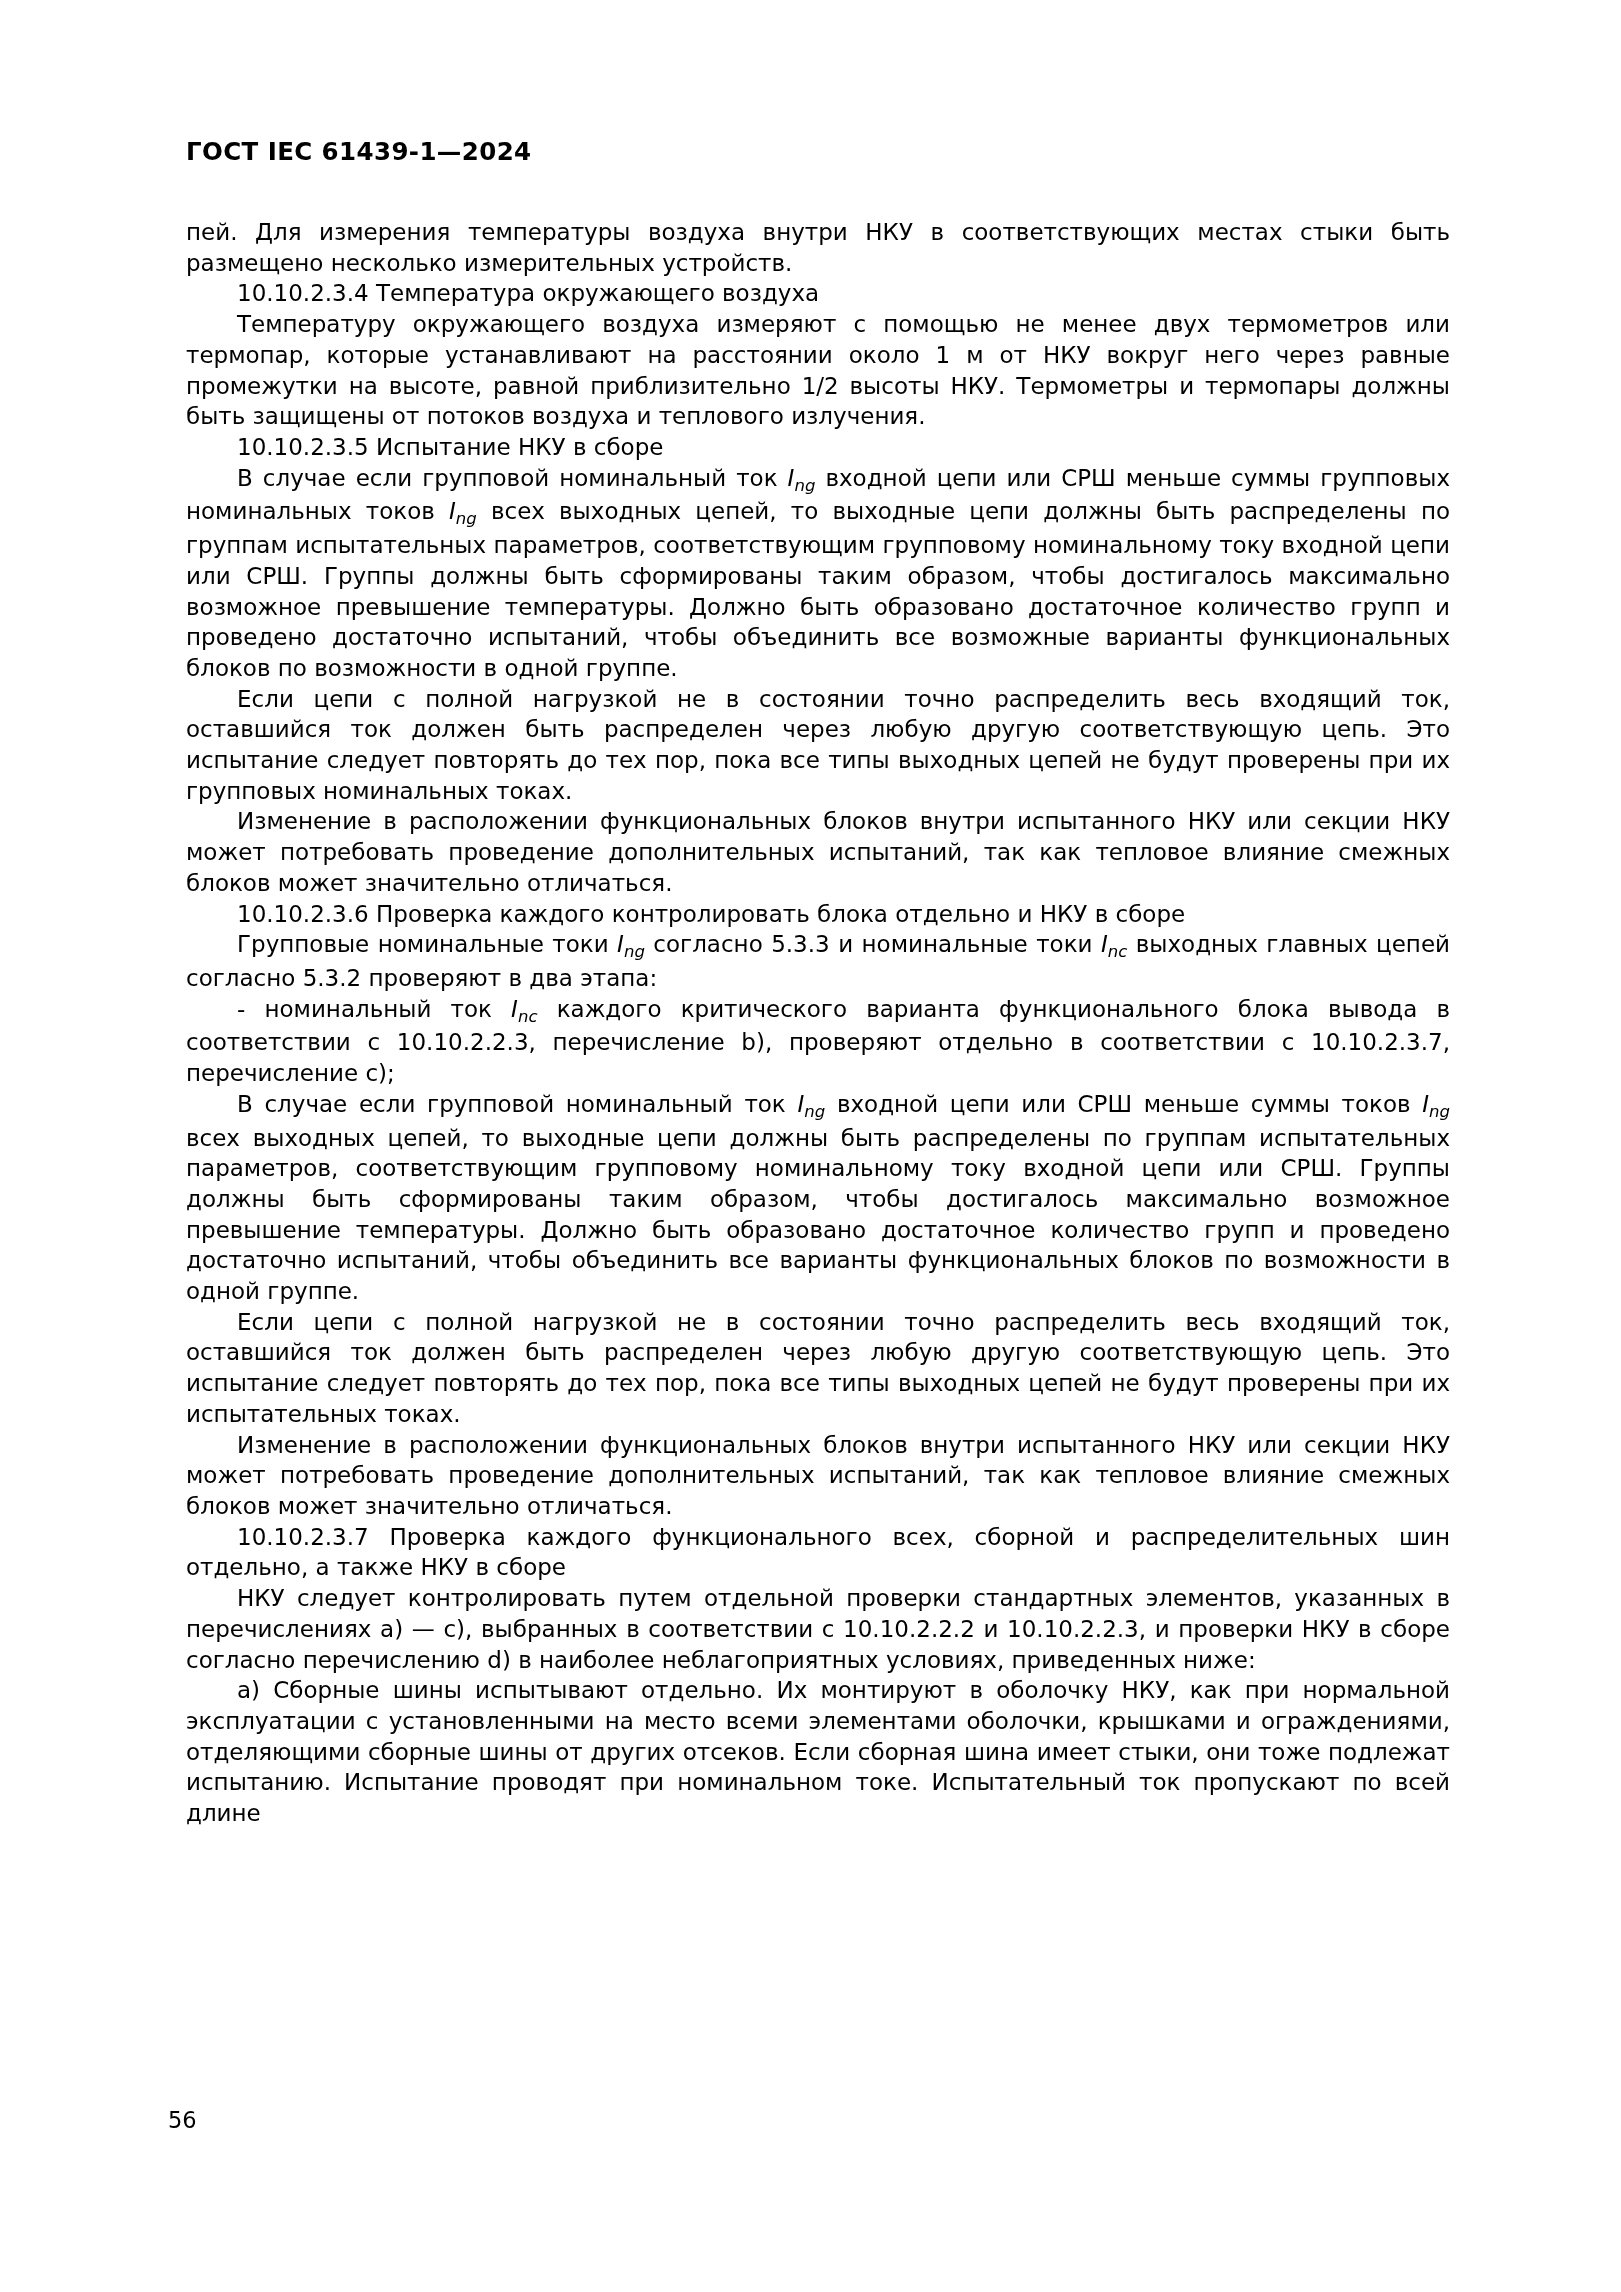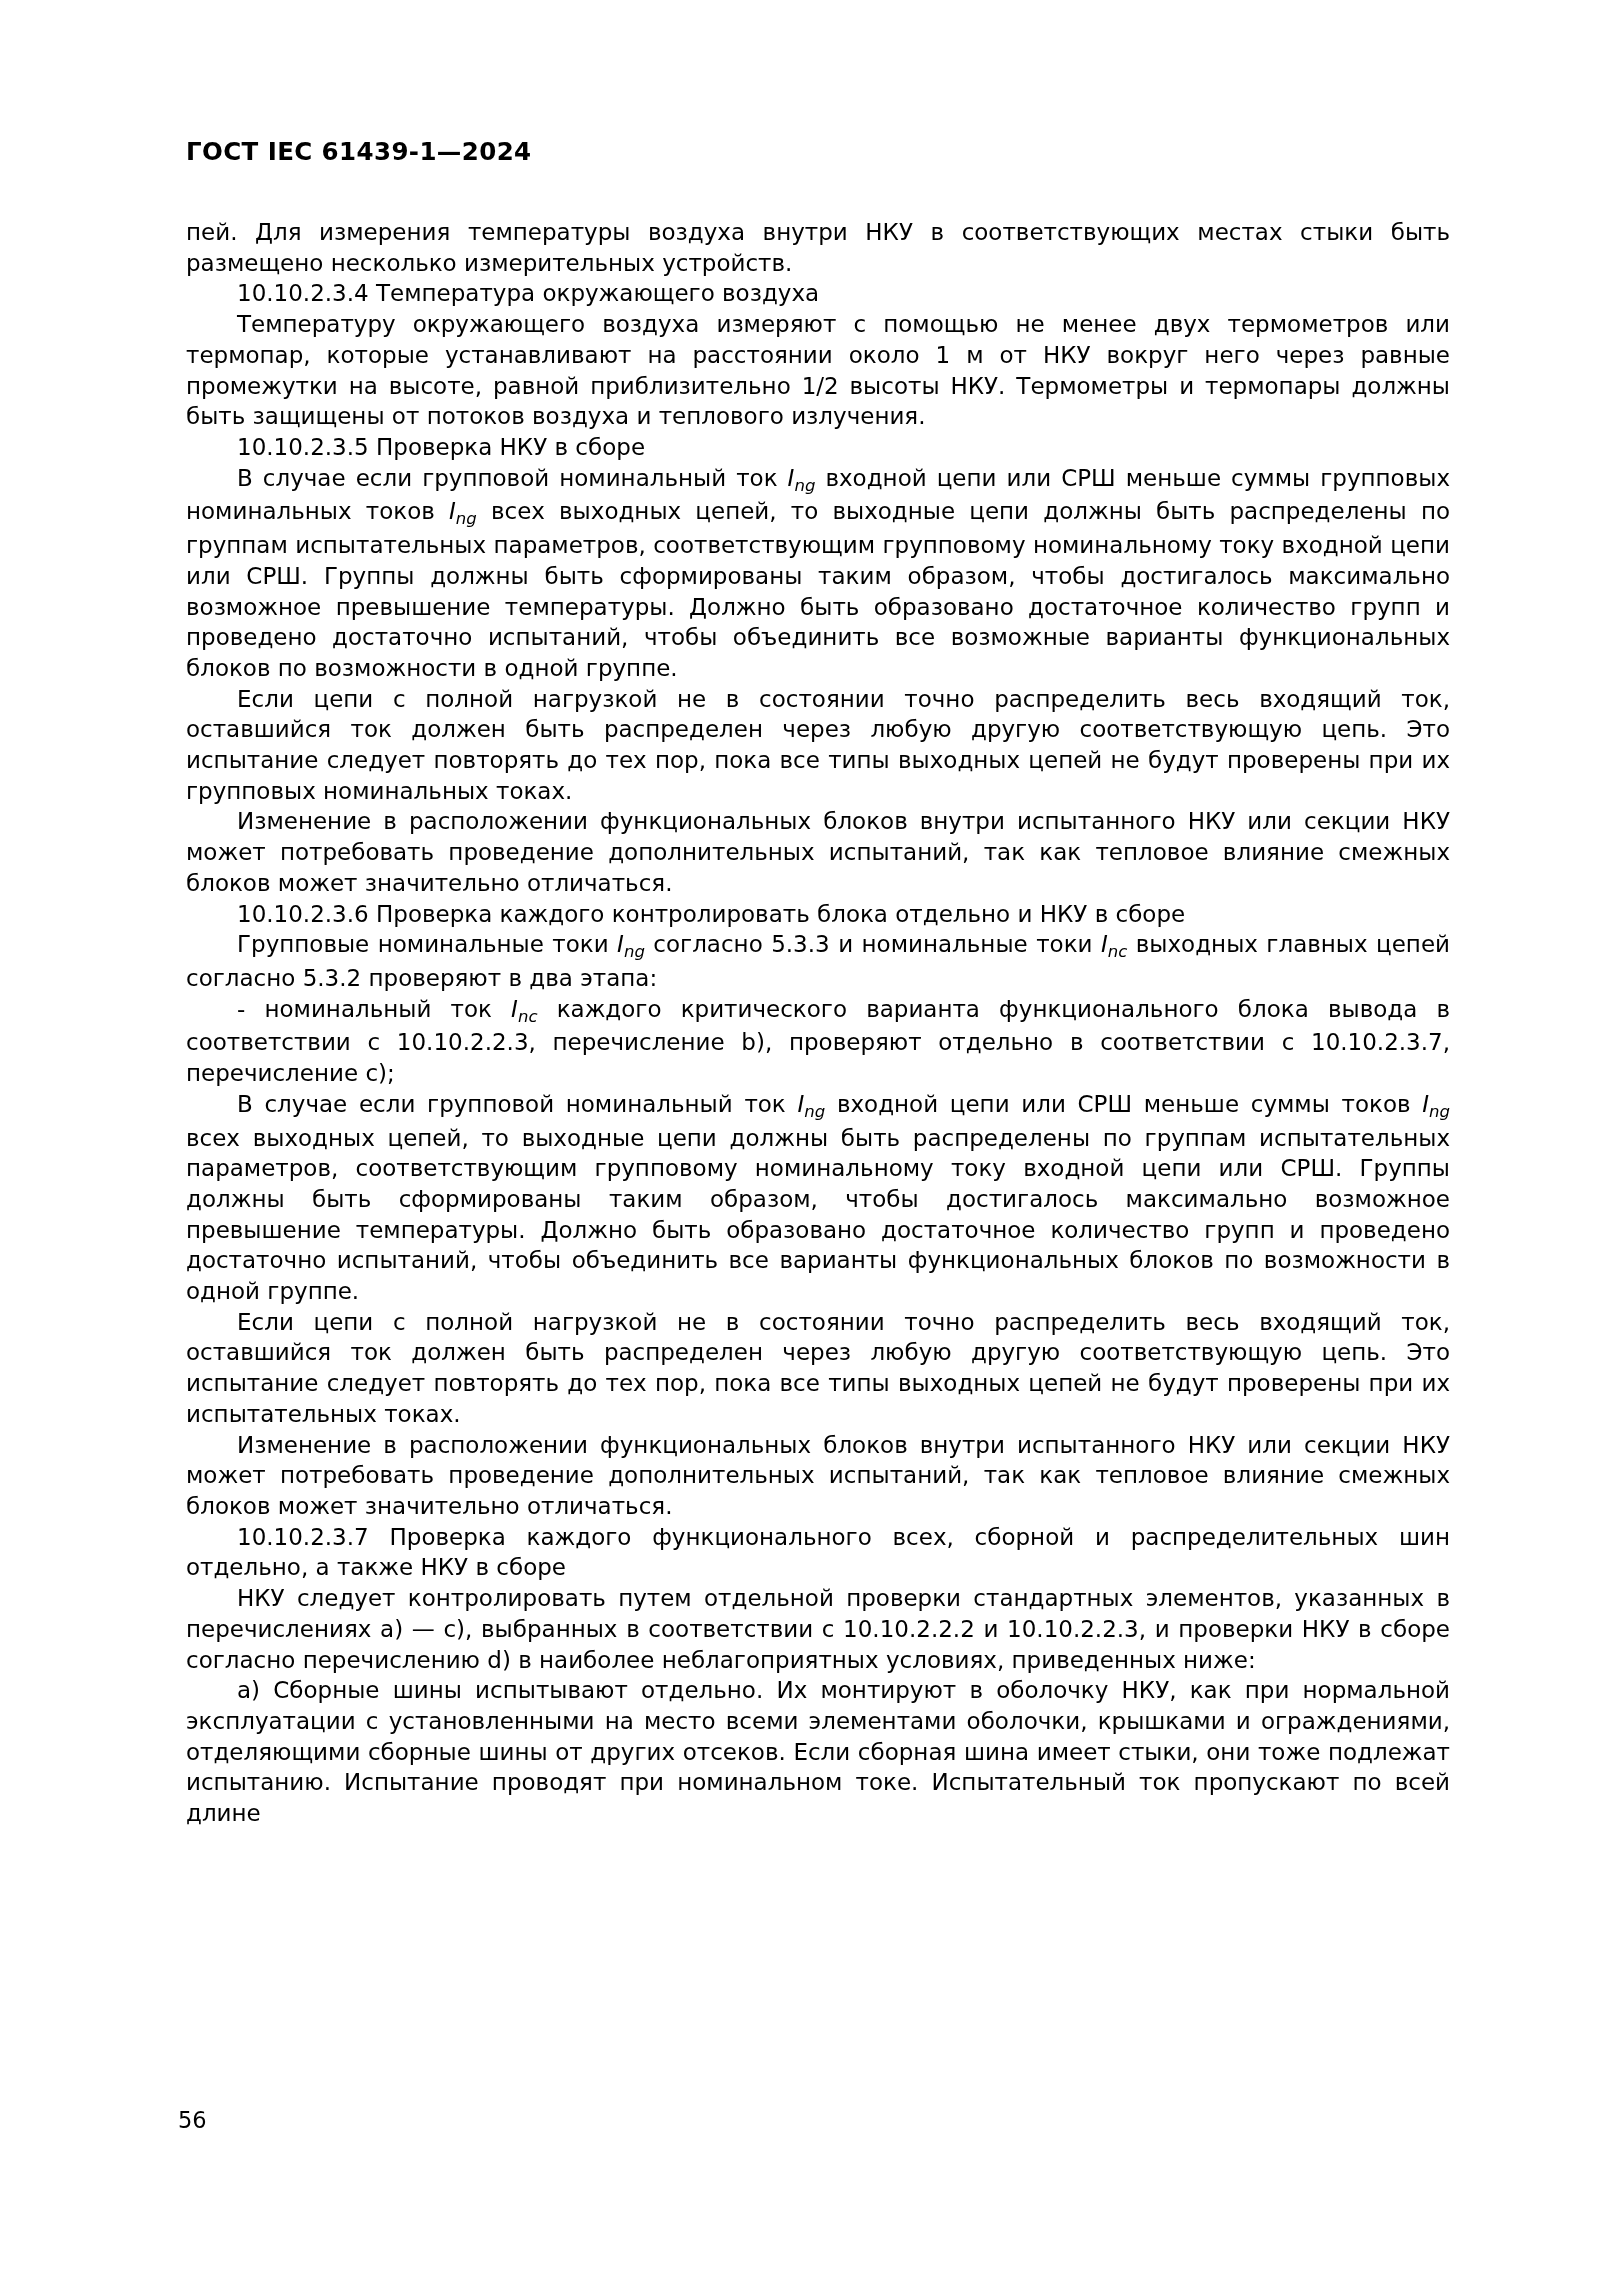--- a/index.html
+++ b/index.html
@@ -50,37 +50,37 @@
   .sub {
     font-size: 0.72em;
     vertical-align: -0.28em;
     font-style: normal;
   }
   .ital {
     font-style: italic;
   }
   .page-number {
     position: absolute;
-    left: 178px;
+    left: 168px;
     top: 2107px;
     font-size: 22.5px;
   }
 </style>
 </head>
 <body>
 
 <div class="page">
 
   <div class="content">
     <div class="doc-header">ГОСТ IEC 61439-1—2024</div>
     <div class="body-text" id="body-text">
         <p class="p-noindent">пей. Для измерения температуры воздуха внутри НКУ в соответствующих местах стыки быть размещено несколько измерительных устройств.</p>
         <p class="p-indent">10.10.2.3.4 Температура окружающего воздуха</p>
         <p class="p-indent">Температуру окружающего воздуха измеряют с помощью не менее двух термометров или термопар, которые устанавливают на расстоянии около 1 м от НКУ вокруг него через равные промежутки на высоте, равной приблизительно 1/2 высоты НКУ. Термометры и термопары должны быть защищены от потоков воздуха и теплового излучения.</p>
-        <p class="p-indent">10.10.2.3.5 Проверка НКУ в сборе</p>
+        <p class="p-indent">10.10.2.3.5 Испытание НКУ в сборе</p>
         <p class="p-indent">В случае если групповой номинальный ток <span class="ital">I</span><span class="sub ital">ng</span> входной цепи или СРШ меньше суммы групповых номинальных токов <span class="ital">I</span><span class="sub ital">ng</span> всех выходных цепей, то выходные цепи должны быть распределены по группам испытательных параметров, соответствующим групповому номинальному току входной цепи или СРШ. Группы должны быть сформированы таким образом, чтобы достигалось максимально возможное превышение температуры. Должно быть образовано достаточное количество групп и проведено достаточно испытаний, чтобы объединить все возможные варианты функциональных блоков по возможности в одной группе.</p>
         <p class="p-indent">Если цепи с полной нагрузкой не в состоянии точно распределить весь входящий ток, оставшийся ток должен быть распределен через любую другую соответствующую цепь. Это испытание следует повторять до тех пор, пока все типы выходных цепей не будут проверены при их групповых номинальных токах.</p>
         <p class="p-indent">Изменение в расположении функциональных блоков внутри испытанного НКУ или секции НКУ может потребовать проведение дополнительных испытаний, так как тепловое влияние смежных блоков может значительно отличаться.</p>
         <p class="p-indent">10.10.2.3.6 Проверка каждого контролировать блока отдельно и НКУ в сборе</p>
         <p class="p-indent">Групповые номинальные токи <span class="ital">I</span><span class="sub ital">ng</span> согласно 5.3.3 и номинальные токи <span class="ital">I</span><span class="sub ital">nc</span> выходных главных цепей согласно 5.3.2 проверяют в два этапа:</p>
         <p class="p-indent">- номинальный ток <span class="ital">I</span><span class="sub ital">nc</span> каждого критического варианта функционального блока вывода в соответствии с 10.10.2.2.3, перечисление b), проверяют отдельно в соответствии с 10.10.2.3.7, перечисление c);</p>
         <p class="p-indent">В случае если групповой номинальный ток <span class="ital">I</span><span class="sub ital">ng</span> входной цепи или СРШ меньше суммы токов <span class="ital">I</span><span class="sub ital">ng</span> всех выходных цепей, то выходные цепи должны быть распределены по группам испытательных параметров, соответствующим групповому номинальному току входной цепи или СРШ. Группы должны быть сформированы таким образом, чтобы достигалось максимально возможное превышение температуры. Должно быть образовано достаточное количество групп и проведено достаточно испытаний, чтобы объединить все варианты функциональных блоков по возможности в одной группе.</p>
         <p class="p-indent">Если цепи с полной нагрузкой не в состоянии точно распределить весь входящий ток, оставшийся ток должен быть распределен через любую другую соответствующую цепь. Это испытание следует повторять до тех пор, пока все типы выходных цепей не будут проверены при их испытательных токах.</p>
         <p class="p-indent">Изменение в расположении функциональных блоков внутри испытанного НКУ или секции НКУ может потребовать проведение дополнительных испытаний, так как тепловое влияние смежных блоков может значительно отличаться.</p>
         <p class="p-indent">10.10.2.3.7 Проверка каждого функционального всех, сборной и распределительных шин отдельно, а также НКУ в сборе</p>

